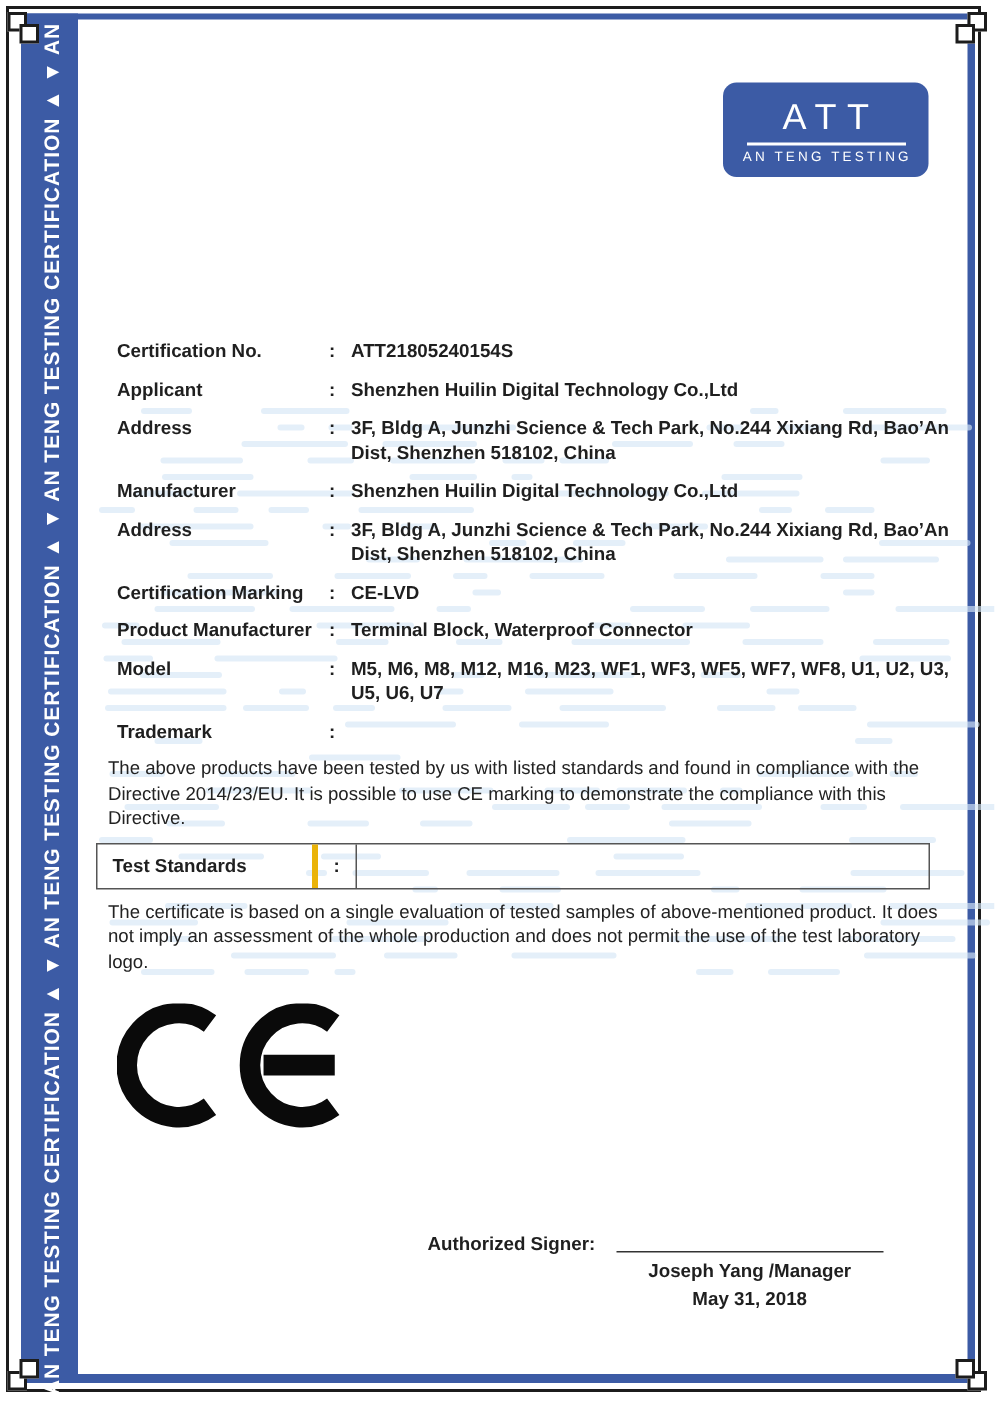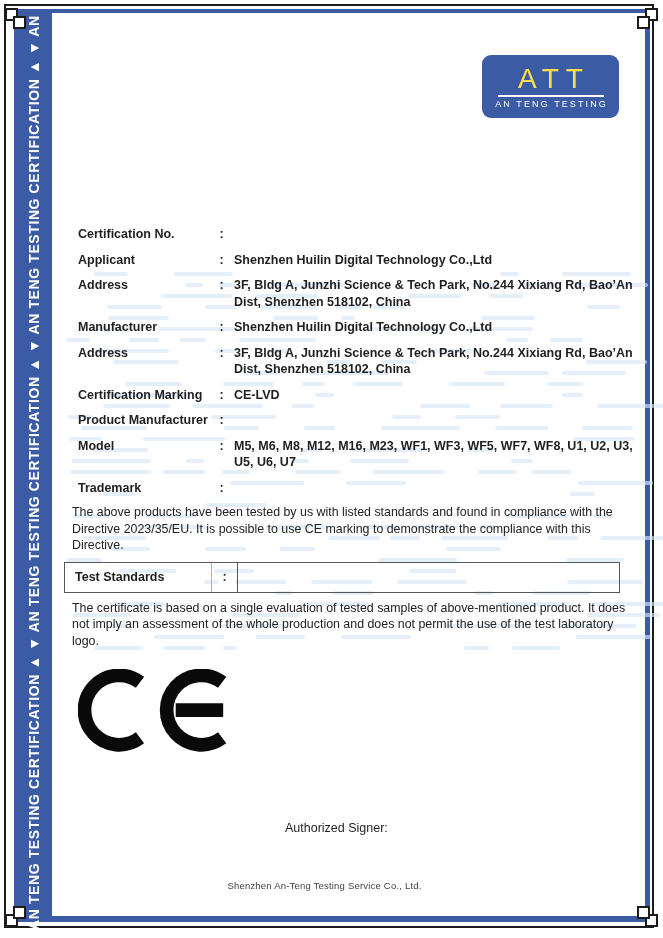--- a/index.html
+++ b/index.html
@@ -20,21 +20,21 @@
   
   .ribbon { position:absolute; left:16px; top:930px; width:916px; height:36px;
             transform:rotate(-90deg); transform-origin:0 0;
             color:#fff; font-weight:bold; font-size:14px; letter-spacing:.6px;
             white-space:nowrap; overflow:hidden; line-height:36px; }
 
   
   .contact { position:absolute; left:80px; top:62px; font-size:10px; color:#3a3a3a; line-height:18px; letter-spacing:.3px; }
   .logo { position:absolute; left:482px; top:55px; width:137px; height:63px; background:var(--brand);
           border-radius:9px; display:flex; flex-direction:column; align-items:center; justify-content:center; }
-  .logo .acr { color:#fde047; font-size:28px; line-height:30px; letter-spacing:7px; padding-left:7px; }
+  .logo .acr { color:#ffffff; font-size:24px; line-height:30px; letter-spacing:7px; padding-left:7px; }
   .logo .rule { width:106px; height:2px; background:#fff; margin:1px 0 2px; }
   .logo .sub { color:#fff; font-size:9px; letter-spacing:2.1px; padding-left:2px; }
 
   
   .title { position:absolute; left:24px; right:24px; top:172px; text-align:center;
            font-size:24px; font-weight:bold; color:#111; }
 
   
   .wm { position:absolute; left:64px; top:272px; width:560px; height:382px; z-index:0; }
   .wm i { position:absolute; display:block; height:4px; background:var(--wm); border-radius:2px; opacity:.65; }
@@ -45,27 +45,27 @@
   .f-label { width:145px; padding-left:14px; flex:none; }
   .f-colon { width:25px; flex:none; text-align:center; }
   .f-value { flex:1; }
 
   .para { font-size:12.4px; line-height:16.5px; color:#222; padding-left:8px; width:565px; }
   .para.note { margin-top:-1px; margin-bottom:8px; }
   .para.disc { margin-top:7px; }
 
   .ts-box { width:556px; border:1px solid #555; display:flex; align-items:stretch; height:31px;
             font-size:12.5px; font-weight:bold; background:transparent; }
-  .ts-box .ts-label { width:147px; padding-left:10px; display:flex; align-items:center; border-right:1px solid #eab308; }
+  .ts-box .ts-label { width:147px; padding-left:10px; display:flex; align-items:center; border-right:4px solid #eab308; }
   .ts-box .ts-colon { width:26px; display:flex; align-items:center; justify-content:center; border-right:1px solid #555; }
   .ts-box .ts-value { flex:1; padding-left:12px; display:flex; align-items:center; }
 
   .ce { margin:20px 0 0 14px; height:84px; }
 
-  .sig { display:flex; margin-top:56px; margin-left:221px; font-size:12.5px; font-weight:normal; }
+  .sig { display:flex; margin-top:56px; margin-left:221px; font-size:12.5px; font-weight:bold; }
   .sig-label { padding-top:8px; margin-right:14px; white-space:nowrap; }
   .sig-col { width:178px; text-align:center; }
   .sig-line { height:1px; background:#333; margin-top:20px; }
   .sig-name { margin-top:5px; white-space:nowrap; }
   .sig-date { margin-top:5px; }
 
   .footer { position:absolute; left:14px; right:28px; top:877px; text-align:center;
             font-size:9.5px; color:#3f3f3f; line-height:17px; letter-spacing:.2px; }
 </style>
 </head>
@@ -248,20 +248,21 @@
     <div class="rule"></div>
     <div class="sub">AN TENG TESTING</div>
   </div>
 
 
   <div class="content">
     <div>
   <div class="field-row">
     <div class="f-label">Certification No.</div>
     <div class="f-colon">:</div>
+    <div class="f-value">ATT21805240154S</div>
   </div>
 
   <div class="field-row">
     <div class="f-label">Applicant</div>
     <div class="f-colon">:</div>
     <div class="f-value">Shenzhen Huilin Digital Technology Co.,Ltd</div>
   </div>
 
   <div class="field-row">
     <div class="f-label">Address</div>
@@ -283,51 +284,56 @@
 
   <div class="field-row">
     <div class="f-label">Certification Marking</div>
     <div class="f-colon">:</div>
     <div class="f-value">CE-LVD</div>
   </div>
 
   <div class="field-row">
     <div class="f-label">Product Manufacturer</div>
     <div class="f-colon">:</div>
+    <div class="f-value">Terminal Block, Waterproof Connector</div>
   </div>
 
   <div class="field-row">
     <div class="f-label">Model</div>
     <div class="f-colon">:</div>
     <div class="f-value">M5, M6, M8, M12, M16, M23, WF1, WF3, WF5, WF7, WF8, U1, U2, U3, U5, U6, U7</div>
   </div>
 
   <div class="field-row">
     <div class="f-label">Trademark</div>
     <div class="f-colon">:</div>
   </div>
 </div>
 
-    <p class="para note">The above products have been tested by us with listed standards and found in compliance with the Directive 2023/35/EU. It is possible to use CE marking to demonstrate the compliance with this Directive.</p>
+    <p class="para note">The above products have been tested by us with listed standards and found in compliance with the Directive 2014/23/EU. It is possible to use CE marking to demonstrate the compliance with this Directive.</p>
 
     <div class="ts-box">
       <div class="ts-label">Test Standards</div>
       <div class="ts-colon">:</div>
     </div>
 
     <p class="para disc">The certificate is based on a single evaluation of tested samples of above-mentioned product. It does not imply an assessment of the whole production and does not permit the use of the test laboratory logo.</p>
 
     <svg class="ce" viewBox="0 0 182 92" height="84" role="img" aria-label="CE">
       <path d="M 67.9 14.6 A 38 38 0 1 0 67.9 75.4" fill="none" stroke="#0a0a0a" stroke-width="15"></path>
       <path d="M 157.9 14.6 A 38 38 0 1 0 157.9 75.4" fill="none" stroke="#0a0a0a" stroke-width="15"></path>
       <path d="M 107 45 L 159 45" fill="none" stroke="#0a0a0a" stroke-width="15"></path>
     </svg>
 
     <div class="sig">
       <div class="sig-label">Authorized Signer:</div>
+      <div class="sig-col">
+        <div class="sig-line"></div>
+        <div class="sig-name">Joseph Yang /Manager</div>
+        <div class="sig-date">May 31, 2018</div>
+      </div>
     </div>
   </div>
 
   <div class="footer">
-    <div>Shenzhen An-Teng Testing Service Co., Ltd.</div>
   </div>
 
 </div>
 
 </body></html>

